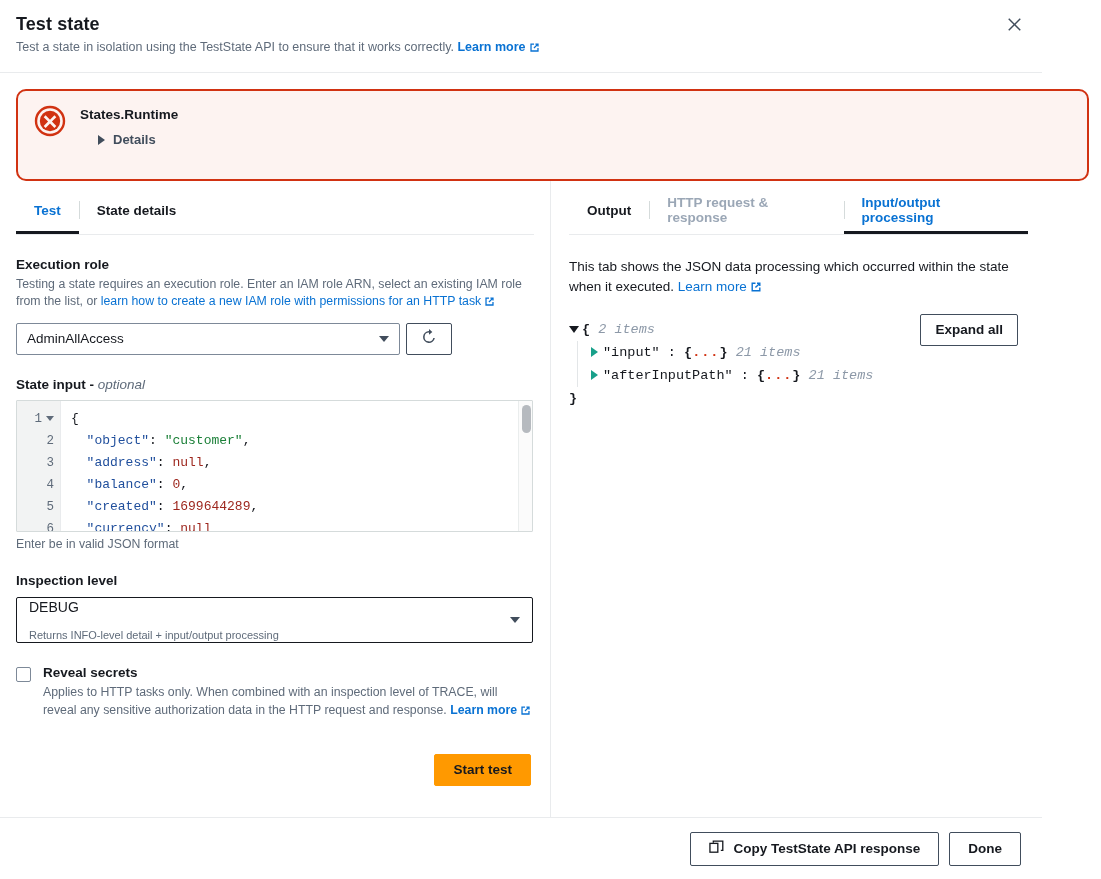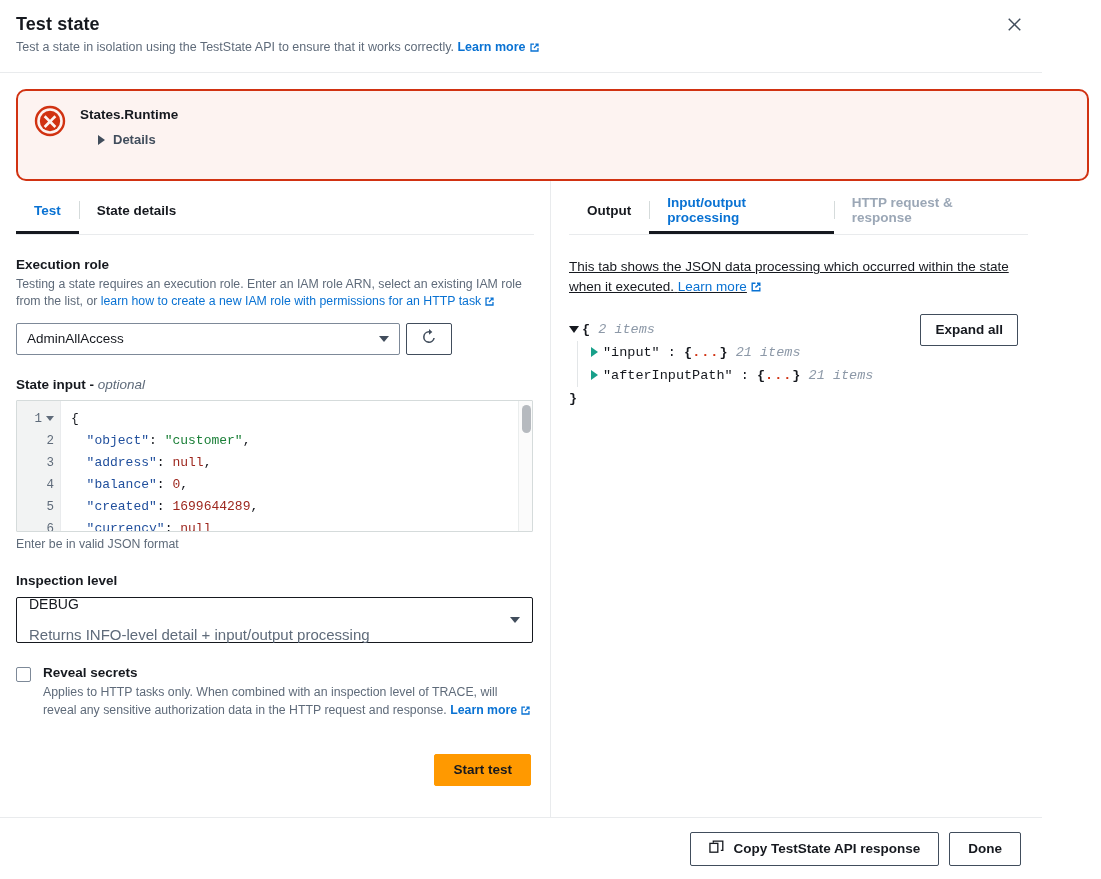--- a/index.html
+++ b/index.html
@@ -100,36 +100,36 @@
   .tok-punc { color: #16191f; }
   .sbar { position: absolute; right: 0; top: 0; bottom: 0; width: 14px; background: #fbfbfb; border-left: 1px solid #eaeded; }
   .sthumb { position: absolute; top: 4px; left: 3px; width: 9px; height: 28px; background: #b6babf; border-radius: 5px; }
   .helper { font-size: 12.3px; color: #5f6b7a; margin-top: 5px; }
 
   .select-lg {
     margin-top: 9px; width: 517px; height: 46px; border: 1px solid #16191f; border-radius: 2px; background: #fff;
     display: flex; align-items: center; justify-content: space-between; padding: 12px 12px; cursor: pointer;
   }
   .sel-main { font-size: 14px; color: #16191f; }
-  .sel-sub { font-size: 15px; color: #5f6b7a; margin-top: 14px; }
+  .sel-sub { font-size: 11px; color: #5f6b7a; margin-top: 14px; }
 
   .check-row { margin-top: 22px; display: flex; gap: 12px; }
   .cbox { width: 15px; height: 15px; border: 1px solid #7d8998; border-radius: 2px; background: #fff; margin-top: 2px; flex: none; cursor: pointer; }
   .check-label { font-size: 13.5px; font-weight: bold; color: #16191f; }
   .check-desc { font-size: 12.3px; color: #5f6b7a; margin-top: 4px; line-height: 1.45; max-width: 492px; }
 
   .start-row { display: flex; justify-content: flex-end; margin-top: 32px; padding-right: 3px; }
   .btn-primary {
     background: #ff9900; border: 1px solid #ff9900; border-radius: 2px; color: #16191f;
     font-size: 13.5px; font-weight: bold; padding: 0 18px; height: 32px; cursor: pointer;
     font-family: "Liberation Sans", sans-serif;
   }
 
   
-  .rp-desc { font-size: 13.5px; color: #16191f; margin-top: 22px; line-height: 1.5; max-width: 516px; text-decoration: underline; }
+  .rp-desc { font-size: 13.5px; color: #16191f; margin-top: 22px; line-height: 1.5; max-width: 516px; }
   .json-area { margin-top: 18px; position: relative; }
   .expand-btn {
     position: absolute; right: 10px; top: -4px;
     border: 1px solid #414d5c; border-radius: 2px; background: #fff; color: #16191f;
     font-size: 13.5px; font-weight: bold; height: 32px; padding: 0 14px; cursor: pointer;
     font-family: "Liberation Sans", sans-serif;
   }
   .jtree { font-family: "Liberation Mono", monospace; font-size: 13.5px; color: #16191f; }
   .jrow { display: flex; align-items: center; height: 23px; white-space: pre; }
   .jarrow-down { width:0;height:0;border-left:5px solid transparent;border-right:5px solid transparent;border-top:7px solid #16191f; margin-right:3px;}
@@ -292,22 +292,22 @@
       </div>
 
       <div class="start-row">
         <button class="btn-primary">Start test</button>
       </div>
     </div>
 
     <div class="pane-right">
       <div class="tabs">
         <div class="tab plain">Output</div>
+        <div class="tab disabled">HTTP request &amp; response</div>
         <div class="tab active">Input/output processing</div>
-        <div class="tab disabled">HTTP request &amp; response</div>
       </div>
 
       <div class="rp-desc">
         <span>This tab shows the JSON data processing which occurred within the state when it executed.</span>
         <a class="link link-normal">Learn more</a><span class="ext-icon"><svg width="12" height="12" viewBox="0 0 12 12">
               <path d="M1.5 1.5h4v1.4H2.9v6.2h6.2V6.5h1.4v4H1.5z" fill="#0972d3"></path>
               <path d="M7 1.5h3.5V5H9.1V3.9L5.9 7.1 4.9 6.1 8.1 2.9H7z" fill="#0972d3"></path>
             </svg></span>
       </div>
 

